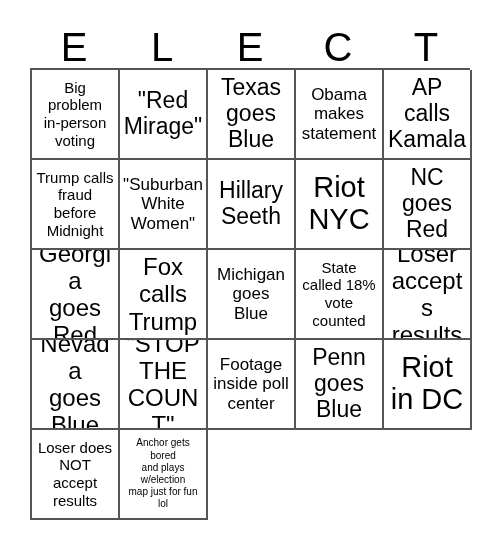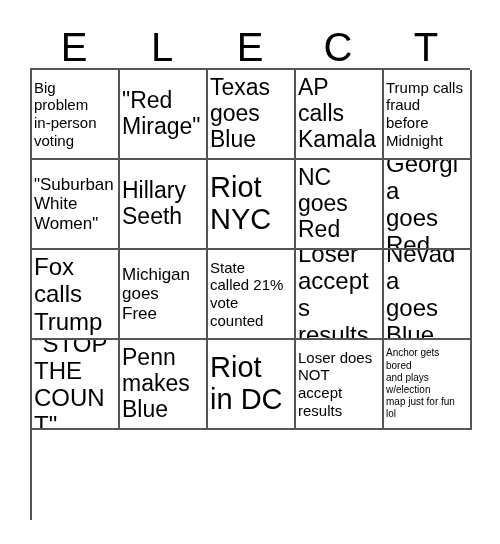--- a/index.html
+++ b/index.html
@@ -48,21 +48,21 @@
     border-left: 2px solid #555555;
     box-sizing: content-box;
   }
   .cell {
     border-right: 2px solid #555555;
     border-bottom: 2px solid #555555;
     box-sizing: border-box;
     display: flex;
     align-items: center;
     justify-content: center;
-    text-align: left;
+    text-align: center;
     padding: 1px 2px;
     overflow: hidden;
     background: #ffffff;
   }
   .cell-text {
     display: block;
     width: 100%;
     line-height: 1.12;
     white-space: pre-line;
     word-break: break-word;
@@ -99,20 +99,25 @@
       </div>
     <div class="cell fs-xl">
         <span class="cell-text">"Red
 Mirage"</span>
       </div>
     <div class="cell fs-xl">
         <span class="cell-text">Texas
 goes
 Blue</span>
       </div>
+    <div class="cell fs-md">
+        <span class="cell-text">Obama
+makes
+statement</span>
+      </div>
 
     <div class="cell fs-xl">
         <span class="cell-text">AP
 calls
 Kamala</span>
       </div>
     <div class="cell fs-sm">
         <span class="cell-text">Trump calls
 fraud
 before
@@ -143,48 +148,53 @@
 Red</span>
       </div>
     <div class="cell fs-lg">
         <span class="cell-text">Fox
 calls
 Trump</span>
       </div>
     <div class="cell fs-md">
         <span class="cell-text">Michigan
 goes
-Free</span>
+Blue</span>
       </div>
 
     <div class="cell fs-sm">
         <span class="cell-text">State
-called 21%
+called 18%
 vote
 counted</span>
       </div>
     <div class="cell fs-lg">
         <span class="cell-text">Loser
 accepts
 results</span>
       </div>
     <div class="cell fs-lg">
         <span class="cell-text">Nevada
 goes
 Blue</span>
       </div>
     <div class="cell fs-lg">
         <span class="cell-text">"STOP
 THE
 COUNT"</span>
       </div>
 
+    <div class="cell fs-md">
+        <span class="cell-text">Footage
+inside poll
+center</span>
+      </div>
     <div class="cell fs-xl">
         <span class="cell-text">Penn
-makes
+goes
 Blue</span>
       </div>
     <div class="cell fs-xxl">
         <span class="cell-text">Riot
 in DC</span>
       </div>
     <div class="cell fs-sm">
         <span class="cell-text">Loser does
 NOT
 accept

